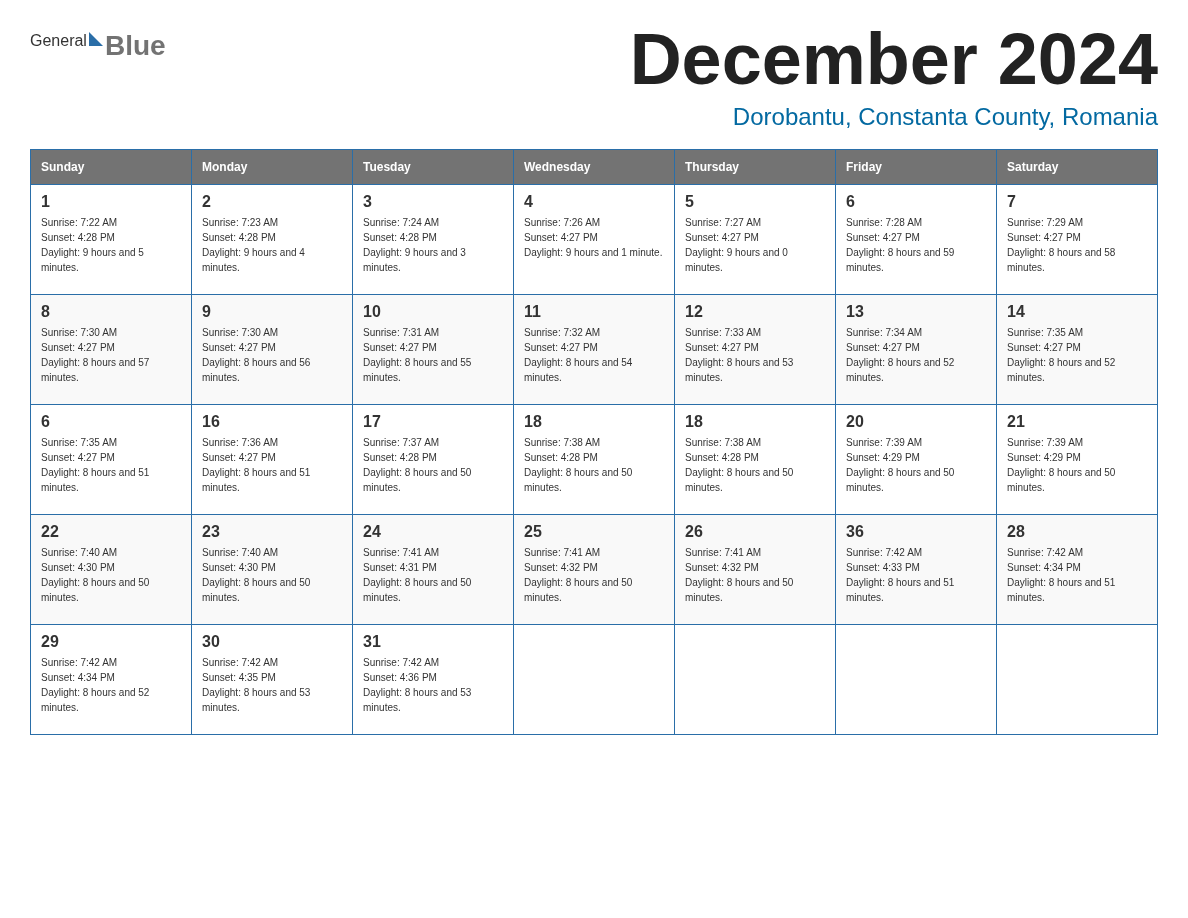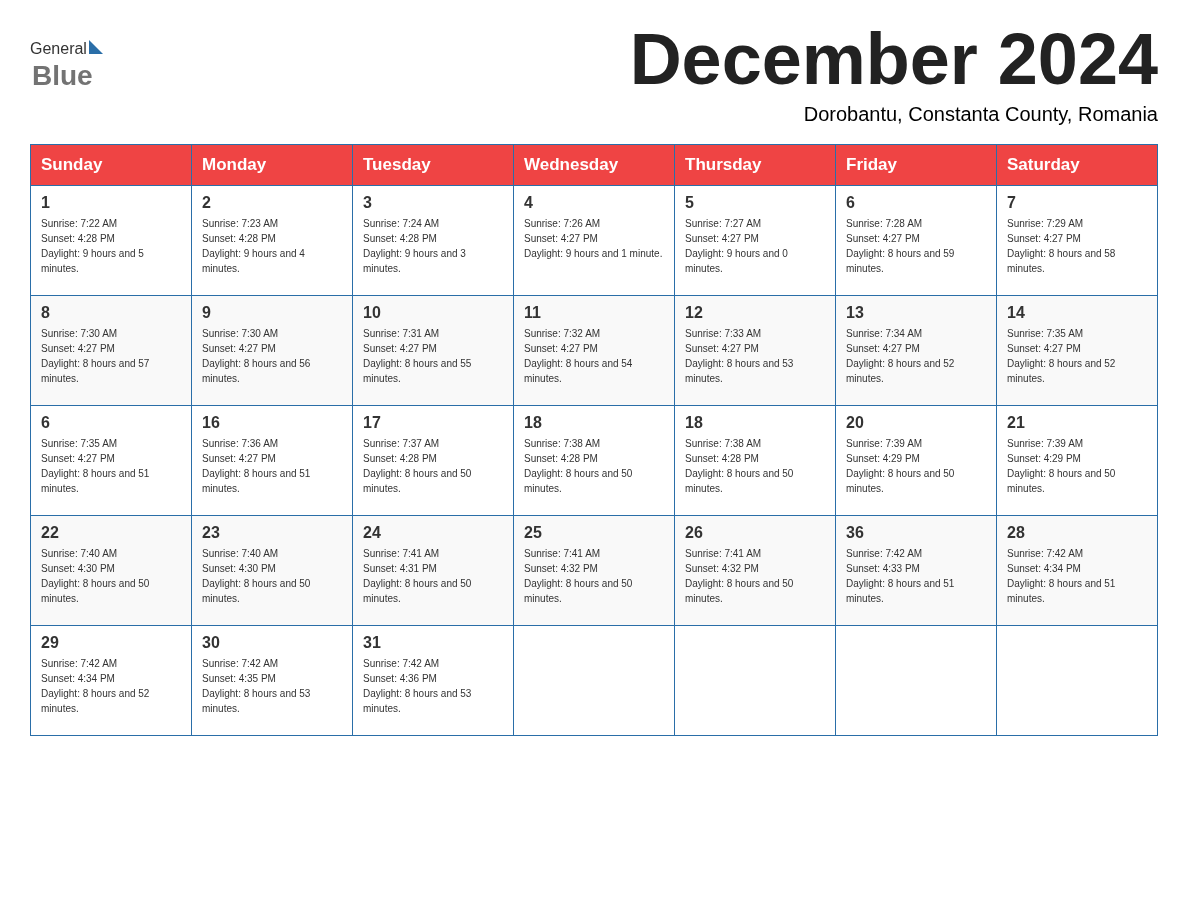--- a/index.html
+++ b/index.html
@@ -11,23 +11,23 @@
       padding: 20px 30px;
     }
     .header {
       display: flex;
       justify-content: space-between;
       align-items: flex-start;
       margin-bottom: 18px;
     }
     .logo {
       display: flex;
-      flex-direction: column;
+      flex-direction: row;
       align-items: flex-start;
-      margin-top: 16px;
+      margin-top: 8px;
     }
     .logo-general {
       color: #333;
     }
     .logo-arrow {
       display: inline-block;
       width: 0;
       height: 0;
       border-left: 14px solid #2a6ea8;
       border-top: 14px solid transparent;
@@ -45,34 +45,34 @@
     .title-section {
       text-align: right;
     }
     .month-title {
       font-size: 72px;
       font-weight: bold;
       color: #222;
       line-height: 1.1;
     }
     .location {
-      font-size: 20px;
-      color: #000000;
+      font-size: 24px;
+      color: #0369a1;
       margin-top: 4px;
       text-align: right;
     }
     .calendar-table {
       width: 100%;
       border-collapse: collapse;
       table-layout: fixed;
     }
     .calendar-table th {
-      background-color: #ef4444;
+      background-color: #737373;
       color: #fff;
-      font-size: 17px;
+      font-size: 12px;
       font-weight: bold;
       padding: 10px 10px;
       text-align: left;
       border: 1px solid #2a6ea8;
     }
     .calendar-table td {
       border: 1px solid #2a6ea8;
       vertical-align: top;
       padding: 8px 10px;
       font-size: 13px;

